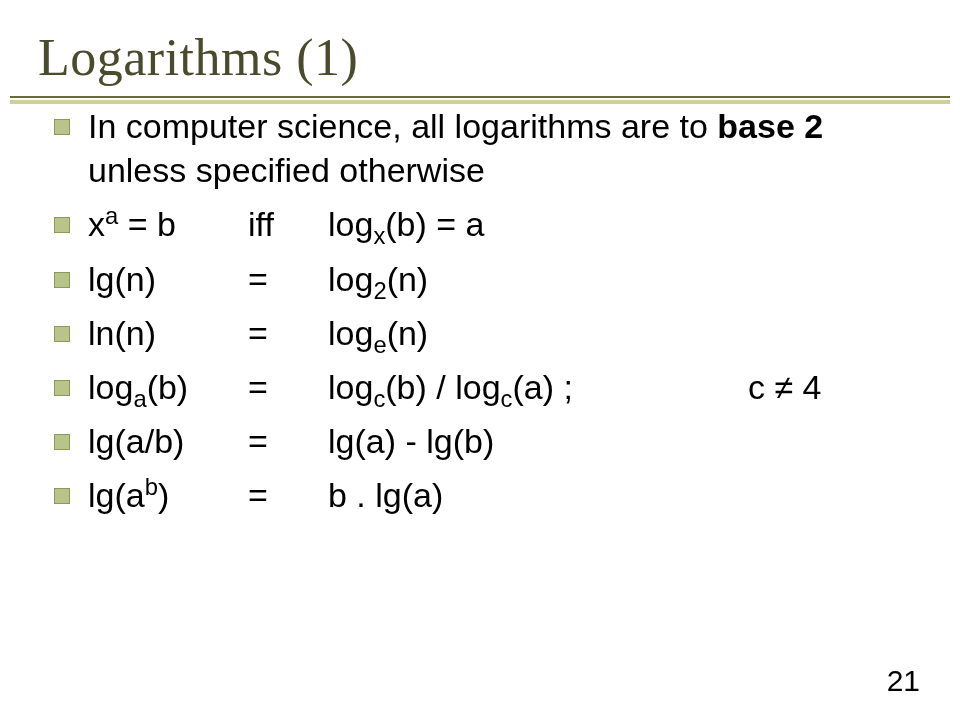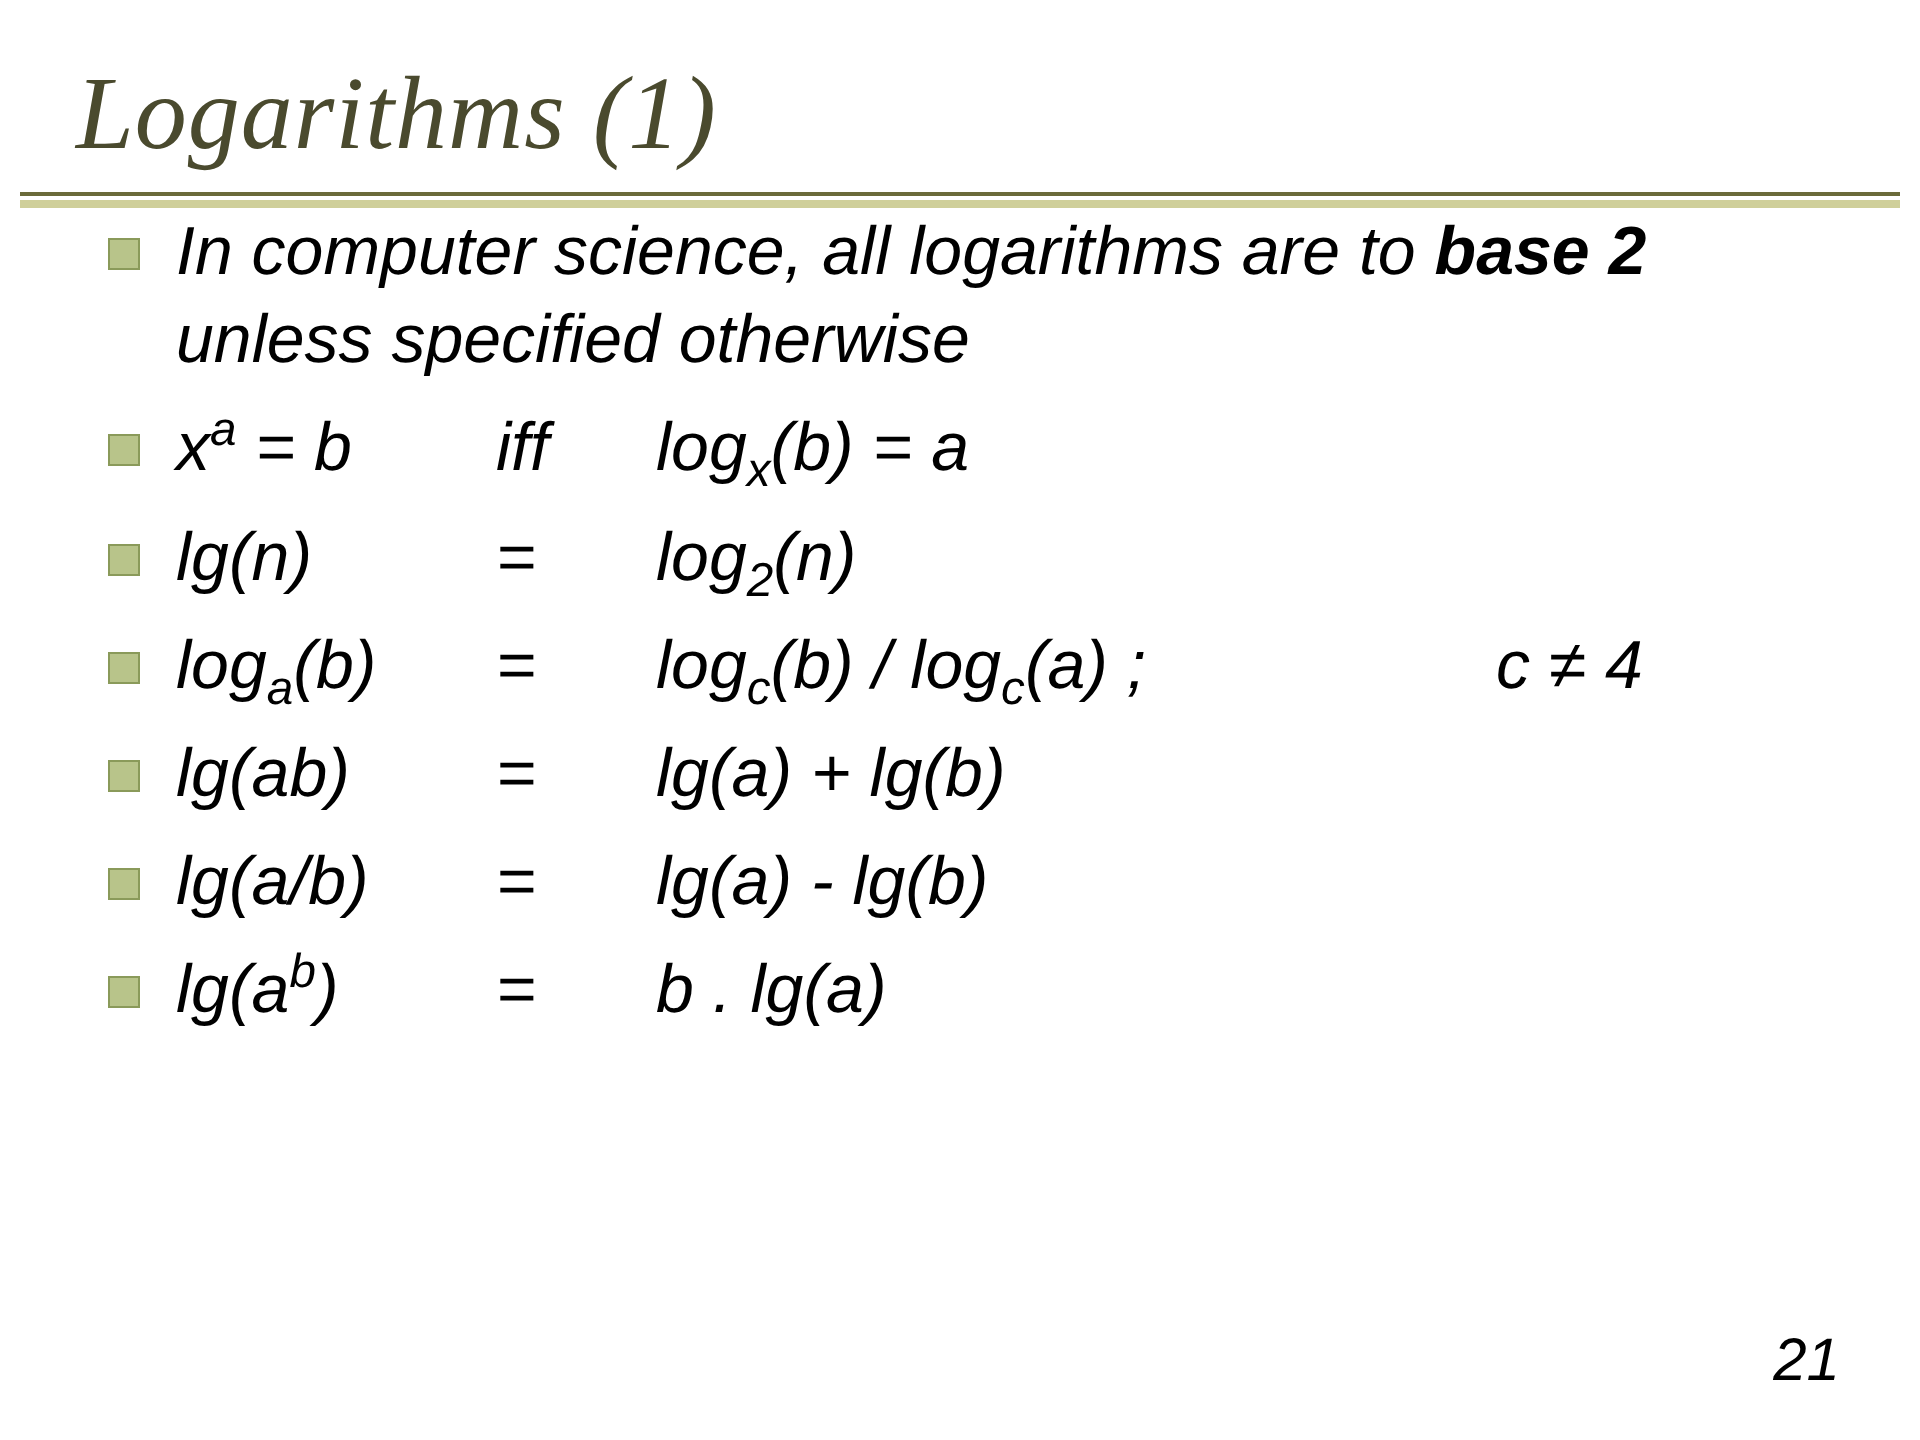--- a/index.html
+++ b/index.html
@@ -9,21 +9,20 @@
     height: 720px;
     background: #ffffff;
     font-family: Arial, Helvetica, sans-serif;
     color: #000;
   }
   .slide {
     position: relative;
     width: 960px;
     height: 720px;
     box-sizing: border-box;
-    font-style: italic;
   }
   .title-wrap {
     position: absolute;
     left: 38px;
     top: 28px;
     right: 38px;
   }
   .title {
     font-family: Georgia, 'Times New Roman', serif;
     font-weight: 400;
@@ -115,35 +114,35 @@
       </div>
     </div>
 
     <div class="item">
       <div class="bullet"></div>
       <div class="text">
         <span class="col1">lg(n)</span><span class="col2">=</span><span><span>log</span><sub>2</sub><span>(n)</span></span>
       </div>
     </div>
 
+    <div class="item">
+      <div class="bullet"></div>
+      <div class="text">
+        <span class="col1">ln(n)</span><span class="col2">=</span><span><span>log</span><sub>e</sub><span>(n)</span></span>
+      </div>
+    </div>
 
 
     <div class="item">
       <div class="bullet"></div>
       <div class="text">
         <span class="col1"><span>log</span><sub>a</sub><span>(b)</span></span><span class="col2">=</span><span style="display:inline-block;min-width:420px;"><span>log</span><sub>c</sub><span>(b) / log</span><sub>c</sub><span>(a) ;</span></span><span>c ≠ 4</span>
       </div>
     </div>
 
-    <div class="item">
-      <div class="bullet"></div>
-      <div class="text">
-        <span class="col1">lg(ab)</span><span class="col2">=</span><span>lg(a) + lg(b)</span>
-      </div>
-    </div>
 
     <div class="item">
       <div class="bullet"></div>
       <div class="text">
         <span class="col1">lg(a/b)</span><span class="col2">=</span><span>lg(a) - lg(b)</span>
       </div>
     </div>
 
     <div class="item">
       <div class="bullet"></div>

